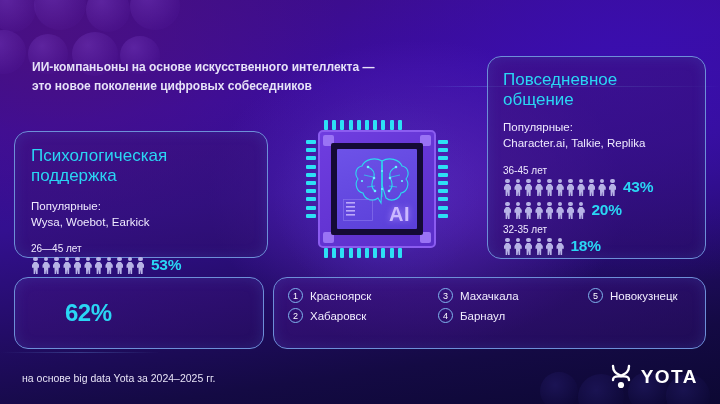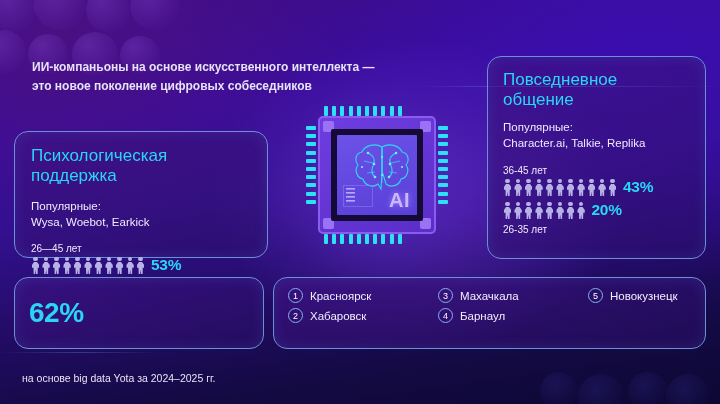--- a/index.html
+++ b/index.html
@@ -62,36 +62,36 @@
     border-radius:50%; background:#b7b3e6;
   }
   .p::after {
     content:""; position:absolute; left:.7px; top:5px; width:7.6px; height:12px;
     background:#b7b3e6;
     clip-path:polygon(30% 0,70% 0,100% 26%,100% 48%,80% 48%,78% 100%,58% 100%,52% 62%,46% 100%,26% 100%,24% 48%,4% 48%,4% 26%);
   }
 
   
   .women-inner { display:flex; align-items:center; height:100%; padding:0 14px; gap:12px; }
-  .big-pct { color:#2ad6f4; font-size:28px; font-weight:bold; letter-spacing:-.5px; }
+  .big-pct { color:#2ad6f4; font-size:24px; font-weight:bold; letter-spacing:-.5px;margin-left:36px; }
   .women-text { color:#f0ecff; font-size:11.2px; line-height:15px; font-weight:bold; }
 
   
   .cities-title { color:#2ad6f4; font-size:12.5px; font-weight:bold; margin-bottom:7px; }
   .cities-grid { display:flex; gap:0; }
   .cities-col { display:flex; flex-direction:column; gap:5px; }
   .city { display:flex; align-items:center; gap:7px; }
   .num {
     width:15px; height:15px; border:1px solid #7fb4ee; border-radius:50%;
     color:#ffffff; font-size:9px; display:flex; align-items:center; justify-content:center;
   }
   .city-name { color:#f2eeff; font-size:11.5px; }
 
   
-  .chip-wrap { position:absolute; left:300px; top:102px; width:152px; height:160px; }
+  .chip-wrap { position:absolute; left:300px; top:116px; width:152px; height:160px; }
   .chip-glow {
     position:absolute; left:-28px; top:-24px; width:210px; height:210px; border-radius:50%;
     background:radial-gradient(circle, rgba(80,70,220,.55) 0%, rgba(70,40,180,.22) 45%, rgba(60,30,150,0) 70%);
   }
   .chip-body {
     position:absolute; left:18px; top:14px; width:118px; height:118px;
     background:linear-gradient(150deg,#6f3de0,#5a2ec9);
     border:2px solid #8b5cf0; border-radius:5px;
   }
   .chip-inner {
@@ -309,21 +309,32 @@
               <div class="p"></div>
               <div class="p"></div>
               <div class="p"></div>
               <div class="p"></div>
               <div class="p"></div>
             </div>
           <div class="pct">20%</div>
         </div>
       </div>
       <div style="margin-top:5px;">
-        <div class="age">26-35 лет</div>
+        <div class="age">32-35 лет</div>
+        <div class="row">
+          <div class="people" id="daily-people-2">
+              <div class="p"></div>
+              <div class="p"></div>
+              <div class="p"></div>
+              <div class="p"></div>
+              <div class="p"></div>
+              <div class="p"></div>
+            </div>
+          <div class="pct">18%</div>
+        </div>
       </div>
     </div>
   </div>
 
   <div class="card" id="card-women">
     <div class="women-inner">
       <div class="big-pct">62%</div>
     </div>
   </div>
 
@@ -360,14 +371,24 @@
 
   <div class="footer-bubbles">
     <span style="right:10px; bottom:-14px; width:44px; height:44px;"></span>
     <span style="right:52px; bottom:-8px;  width:40px; height:40px;"></span>
     <span style="right:96px; bottom:-16px; width:46px; height:46px;"></span>
     <span style="right:142px;bottom:-6px;  width:38px; height:38px;"></span>
   </div>
 
   <div class="footer-note">на основе big data Yota за 2024–2025 гг.</div>
 
+  <div class="logo">
+    <svg width="24" height="27" viewBox="0 0 24 27">
+      <g stroke="#ffffff" stroke-width="2.4" fill="none" stroke-linecap="round">
+        <path d="M4 3 C4 10, 9 11, 12 13 C15 11, 20 10, 20 3"></path>
+        <path d="M4 17 C4 12, 9 14, 12 13 C15 14, 20 12, 20 17"></path>
+      </g>
+      <circle cx="12" cy="22" r="3.1" fill="#ffffff"></circle>
+    </svg>
+    <div class="logo-text">YOTA</div>
+  </div>
 
 </div>
 
 </body></html>

